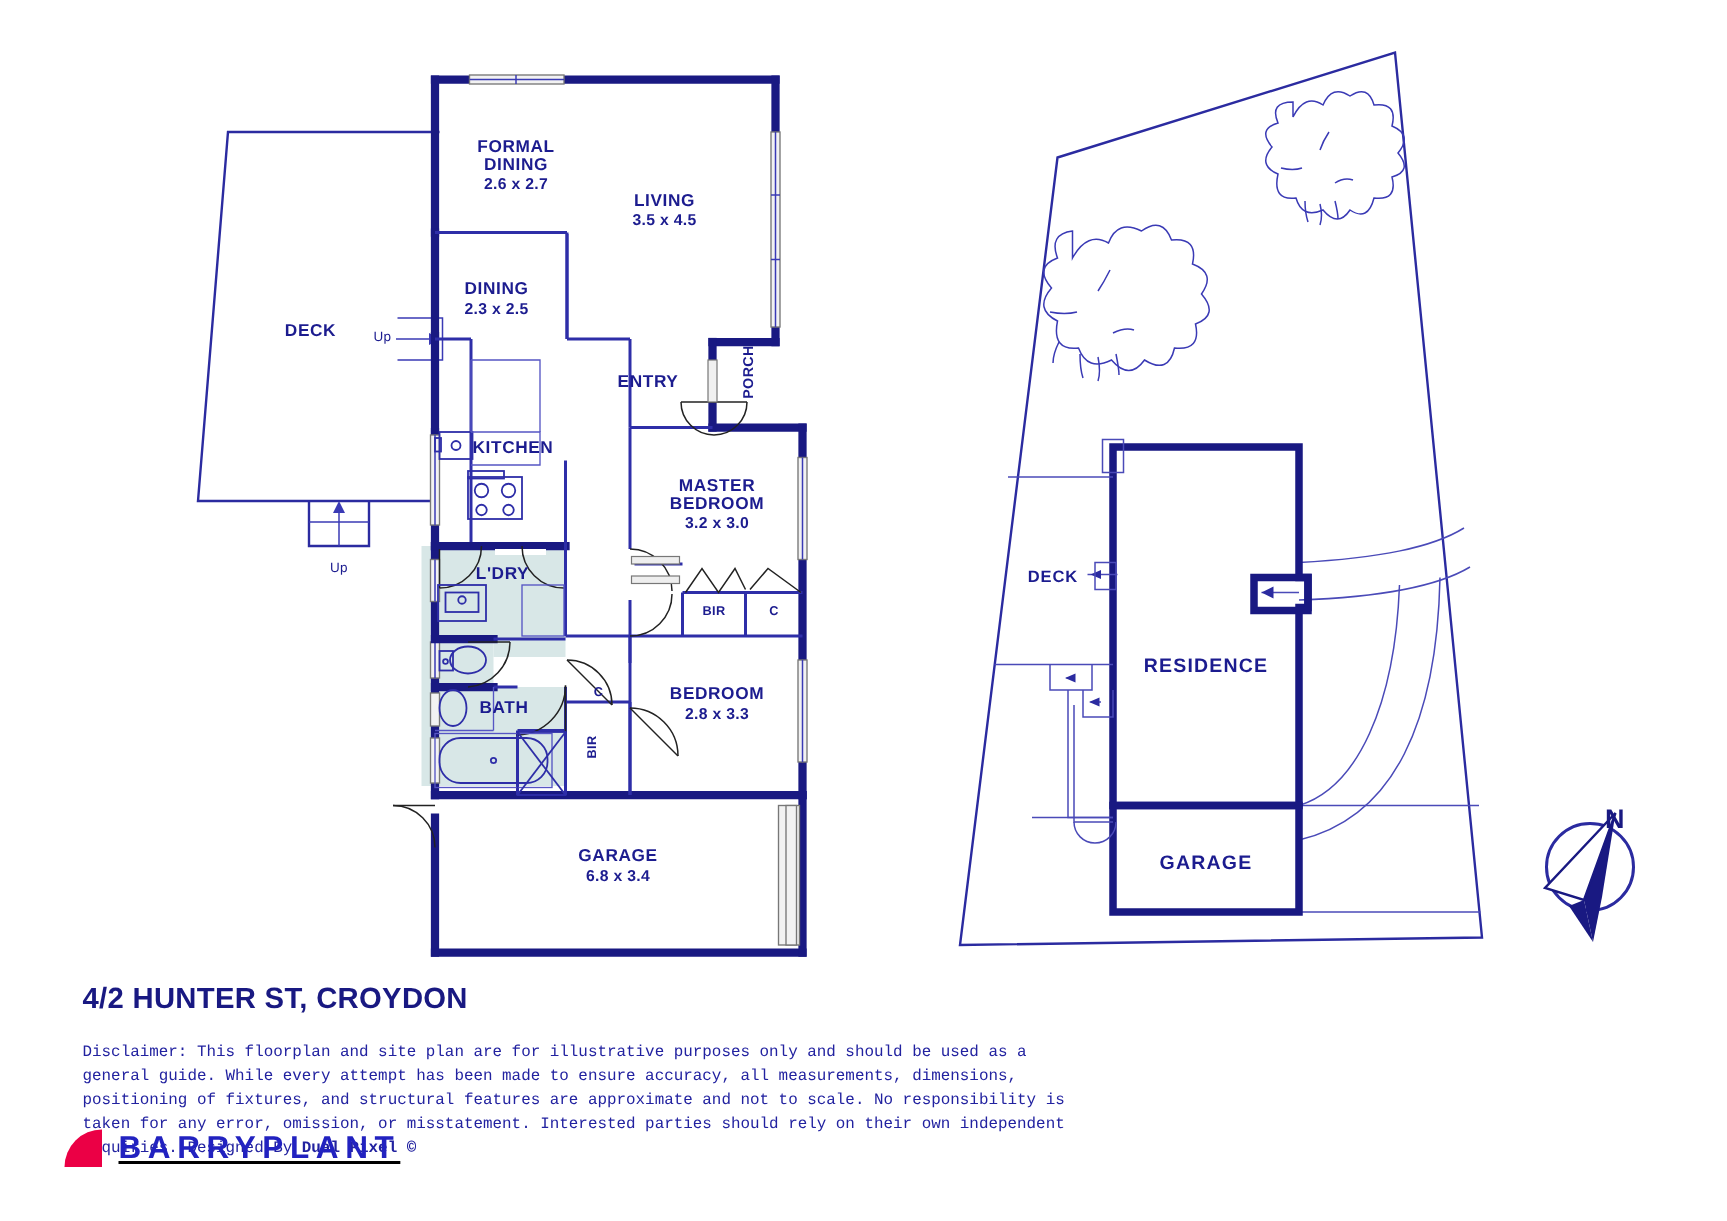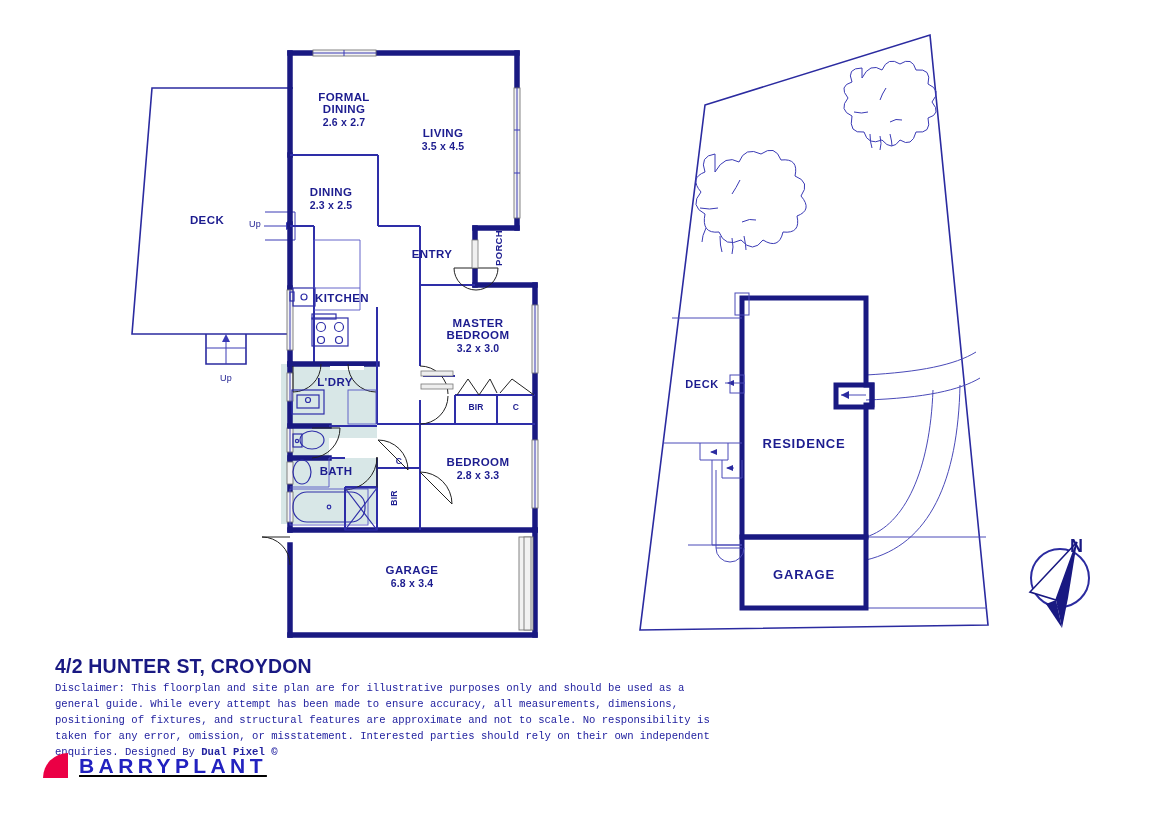--- a/index.html
+++ b/index.html
@@ -58,21 +58,21 @@
     left: 55px;
     top: 655px;
     width: 700px;
   }
   #addr {
     font-family: "Liberation Sans", sans-serif;
     font-size: 19.5px;
     font-weight: bold;
     color: #191982;
     letter-spacing: 0.2px;
-    margin: 0 0 2px 0;
+    margin: 0 0 16px 0;
   }
   #disclaimer {
     font-family: Liberation Mono, monospace;
     font-size: 10.6px;
     line-height: 1.52;
     color: #2222a0;
     margin: 0;
     max-width: 680px;
   }
   #disclaimer b { font-weight: bold; }

